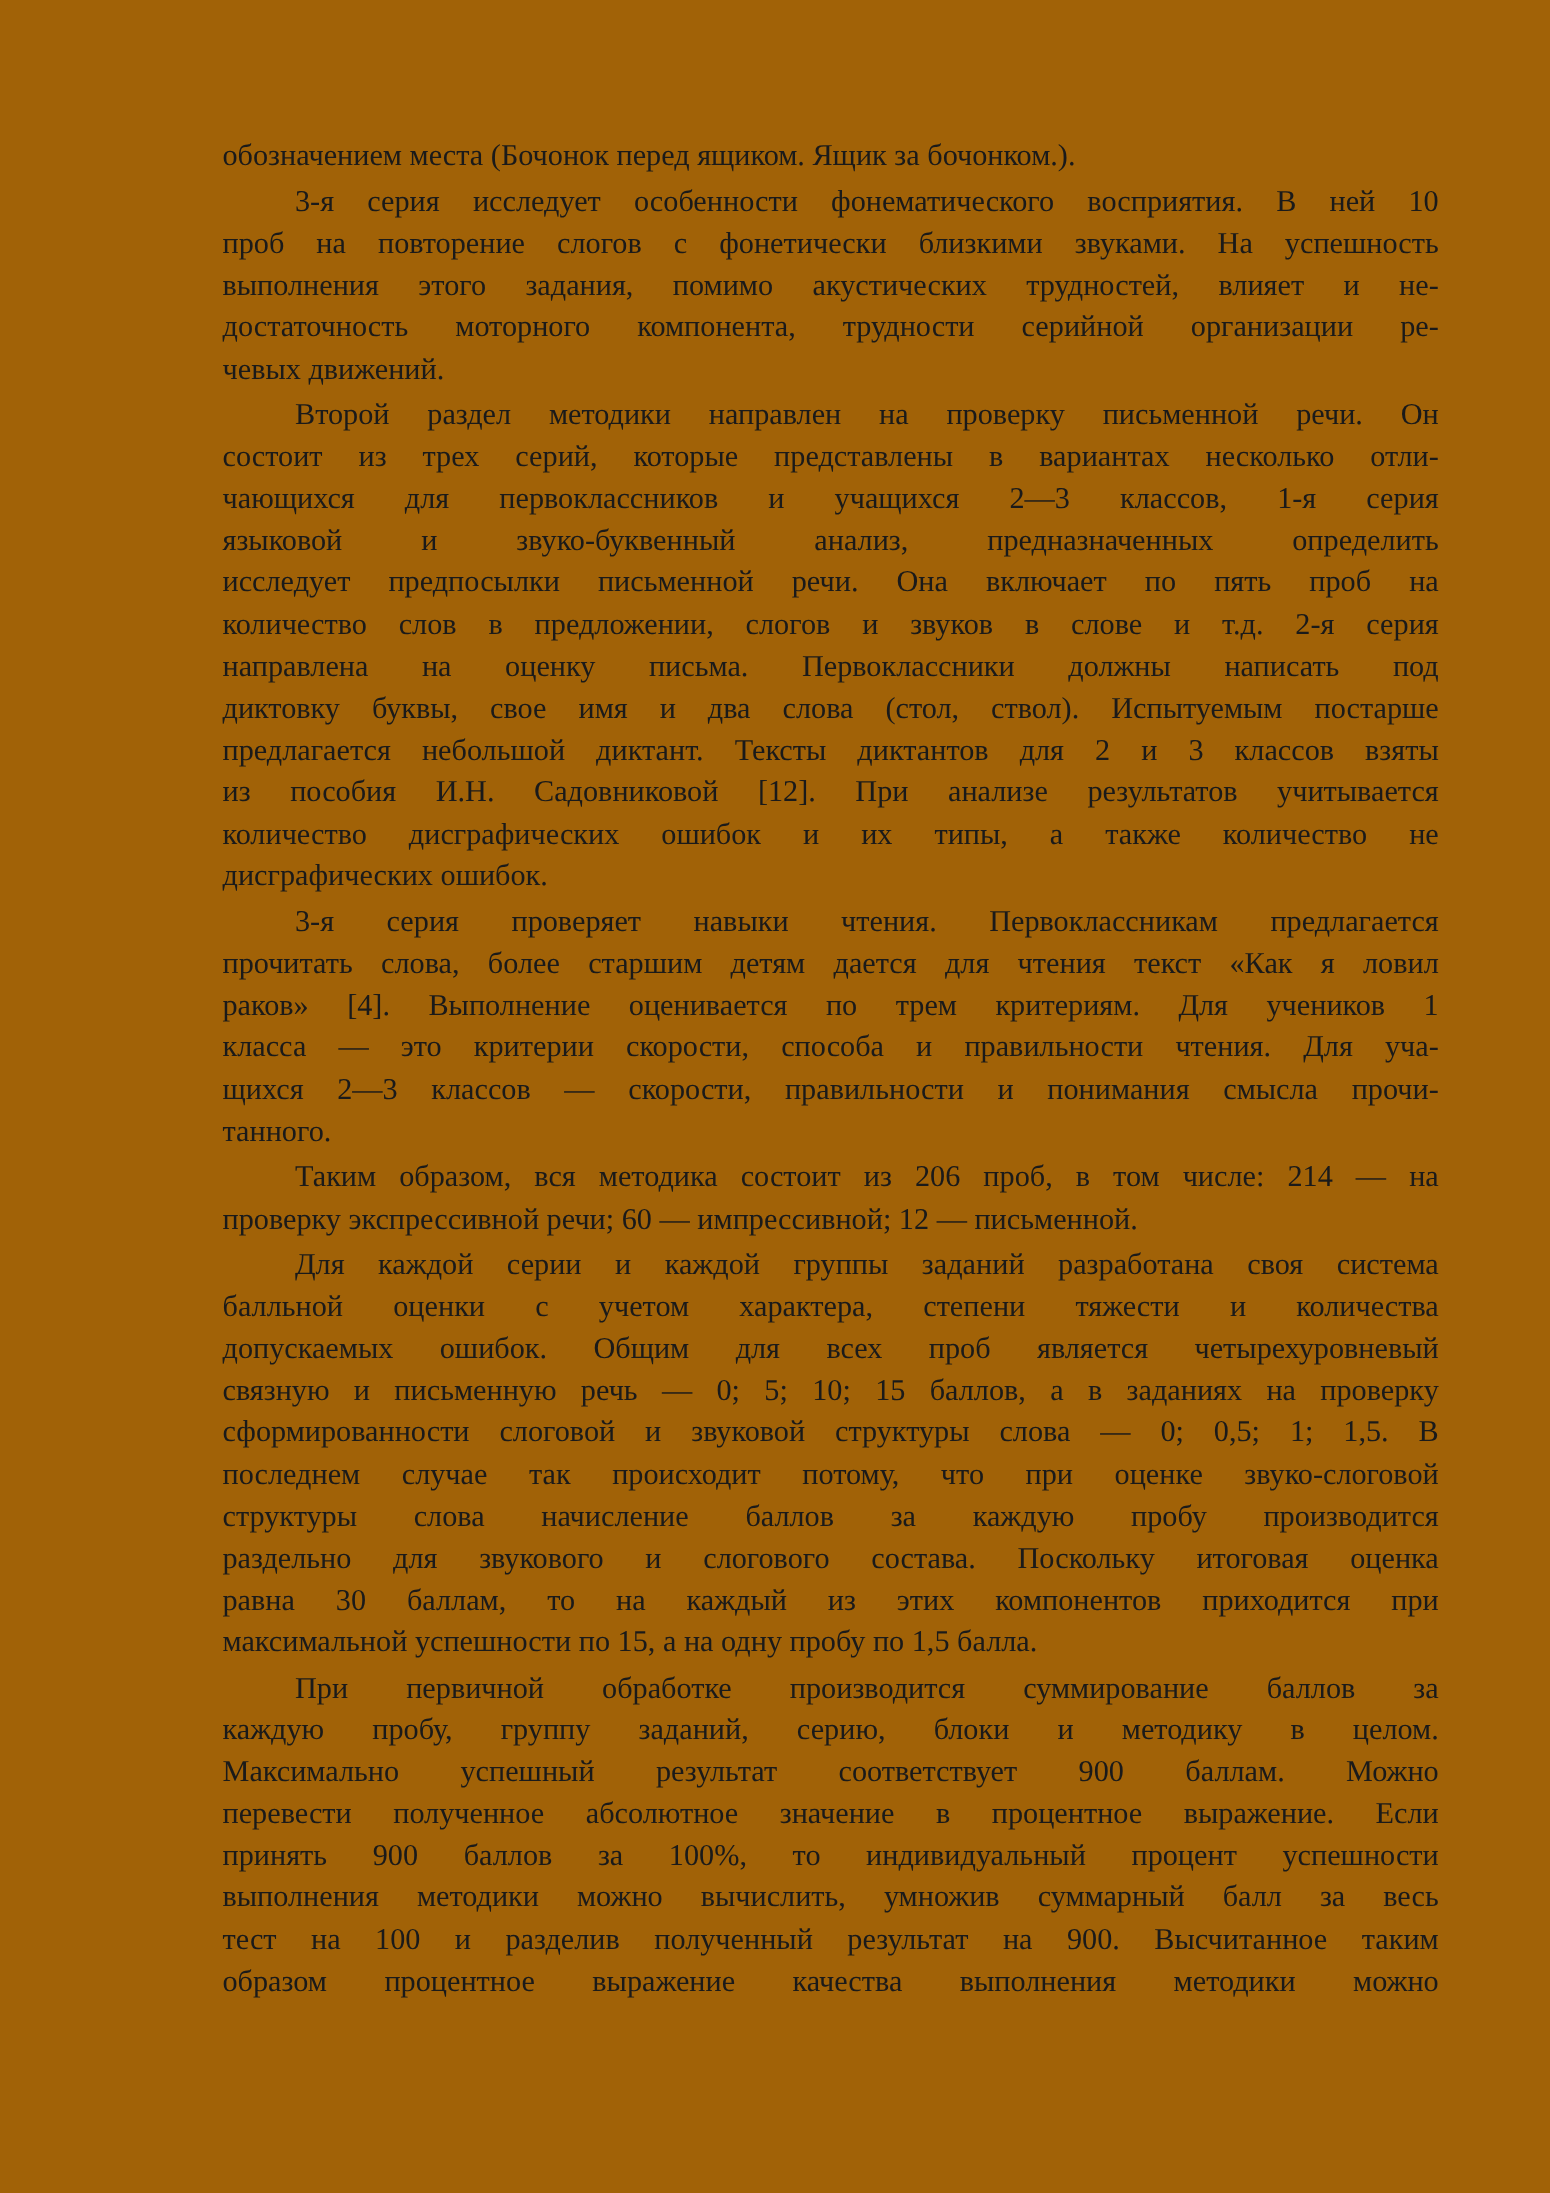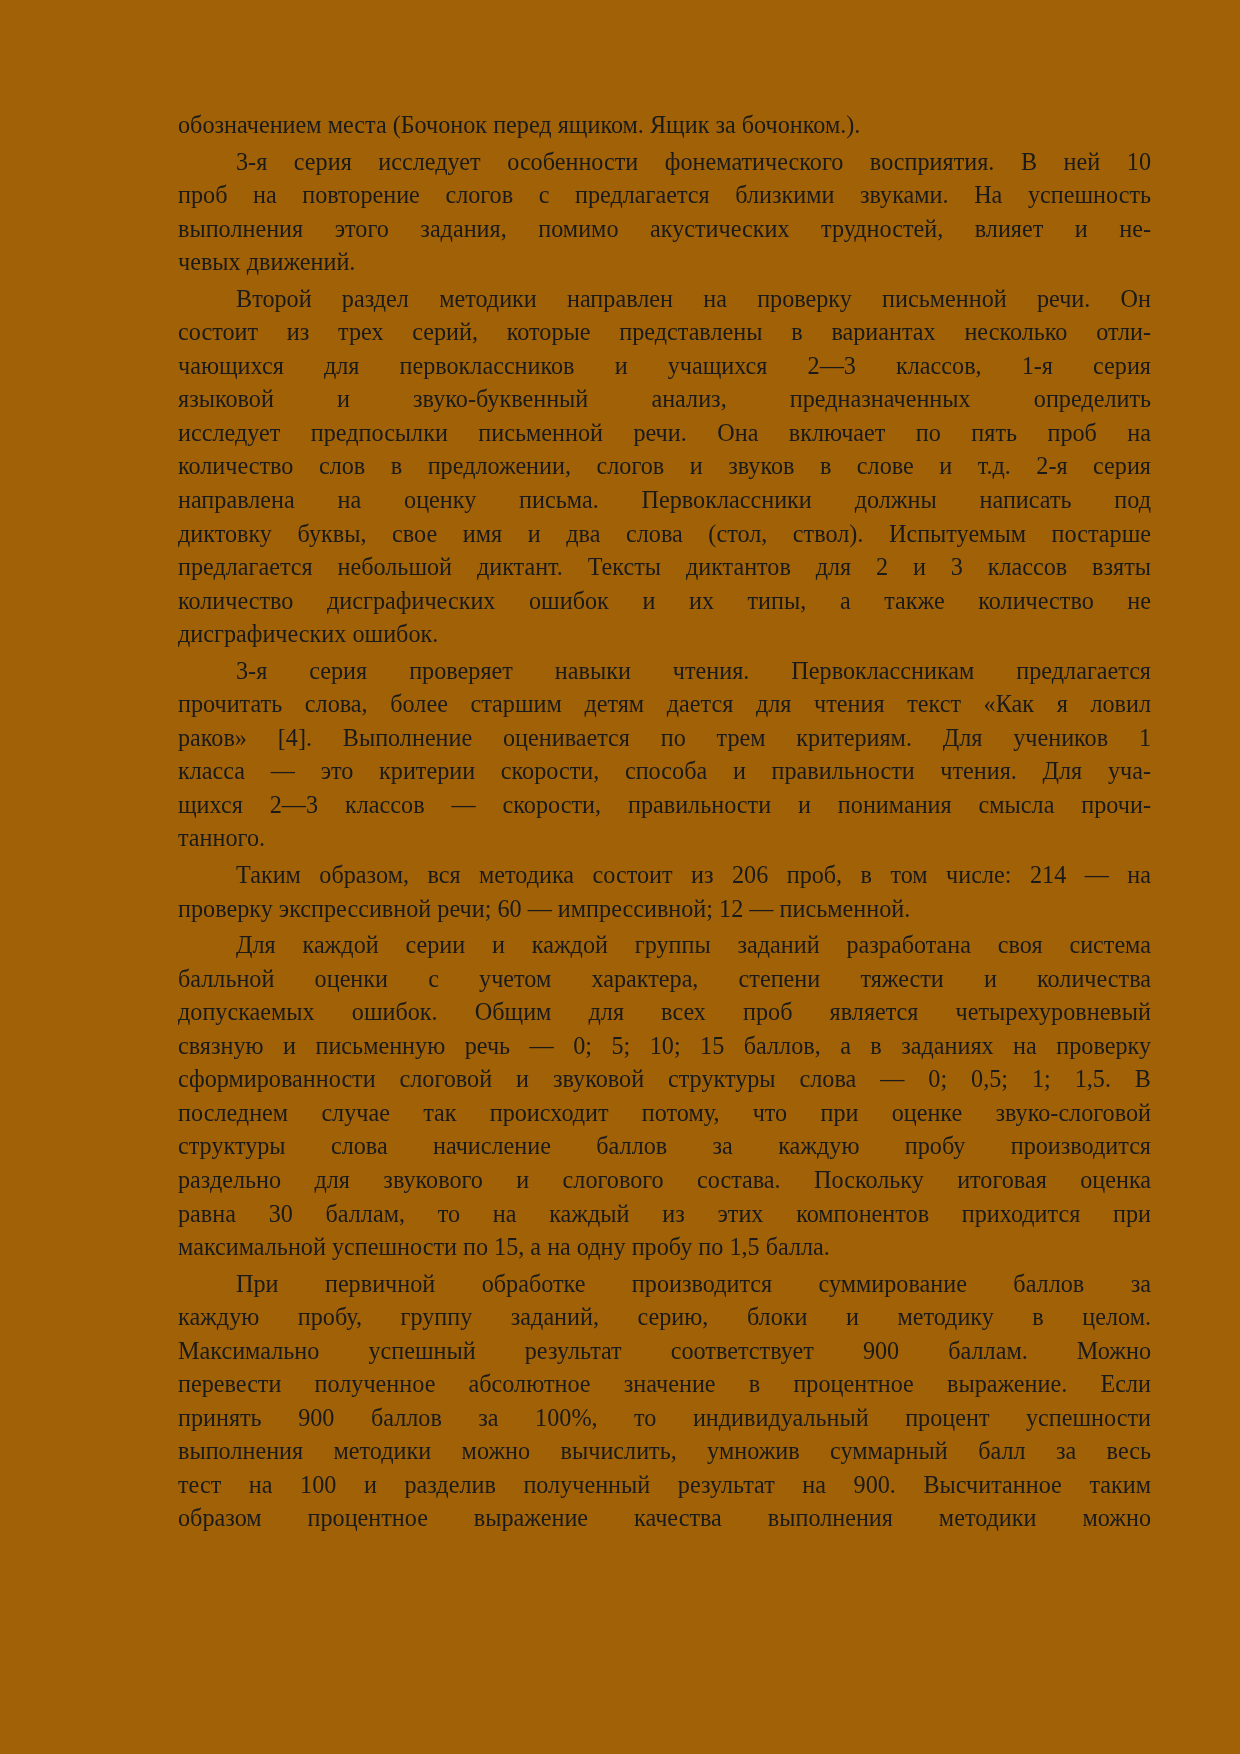--- a/index.html
+++ b/index.html
@@ -25,34 +25,36 @@
 </head>
 <body>
 
 <div class="page">
   <div class="text-block" id="text-block">
       <div>
         <div class="line last">обозначением места (Бочонок перед ящиком. Ящик за бочонком.).</div>
       </div>
       <div>
         <div class="line indent gap">3-я серия исследует особенности фонематического восприятия. В ней 10</div>
-        <div class="line">проб на повторение слогов с предлагается близкими звуками. На успешность</div>
+        <div class="line">проб на повторение слогов с фонетически близкими звуками. На успешность</div>
         <div class="line">выполнения этого задания, помимо акустических трудностей, влияет и не-</div>
+        <div class="line">достаточность моторного компонента, трудности серийной организации ре-</div>
         <div class="line last">чевых движений.</div>
       </div>
       <div>
         <div class="line indent gap">Второй   раздел методики направлен на проверку письменной речи. Он</div>
         <div class="line">состоит из трех серий, которые представлены в вариантах несколько отли-</div>
         <div class="line">чающихся для первоклассников и учащихся 2—3 классов, 1-я серия</div>
         <div class="line">языковой и звуко-буквенный анализ, предназначенных определить</div>
         <div class="line">исследует предпосылки письменной речи. Она включает по пять проб на</div>
         <div class="line">количество слов в предложении, слогов и звуков в слове и т.д. 2-я серия</div>
         <div class="line">направлена на оценку письма. Первоклассники должны написать под</div>
         <div class="line">диктовку буквы, свое имя и два слова (стол, ствол). Испытуемым постарше</div>
         <div class="line">предлагается небольшой диктант. Тексты диктантов для 2 и 3 классов взяты</div>
+        <div class="line">из пособия И.Н. Садовниковой [12]. При анализе результатов учитывается</div>
         <div class="line">количество дисграфических ошибок и их типы, а также количество не</div>
         <div class="line last">дисграфических ошибок.</div>
       </div>
       <div>
         <div class="line indent gap">3-я серия проверяет навыки чтения. Первоклассникам предлагается</div>
         <div class="line">прочитать слова, более старшим детям дается для чтения текст «Как я ловил</div>
         <div class="line">раков» [4]. Выполнение оценивается по трем критериям. Для учеников 1</div>
         <div class="line">класса — это критерии скорости, способа и правильности чтения. Для уча-</div>
         <div class="line">щихся 2—3 классов — скорости, правильности и понимания смысла прочи-</div>
         <div class="line last">танного.</div>

